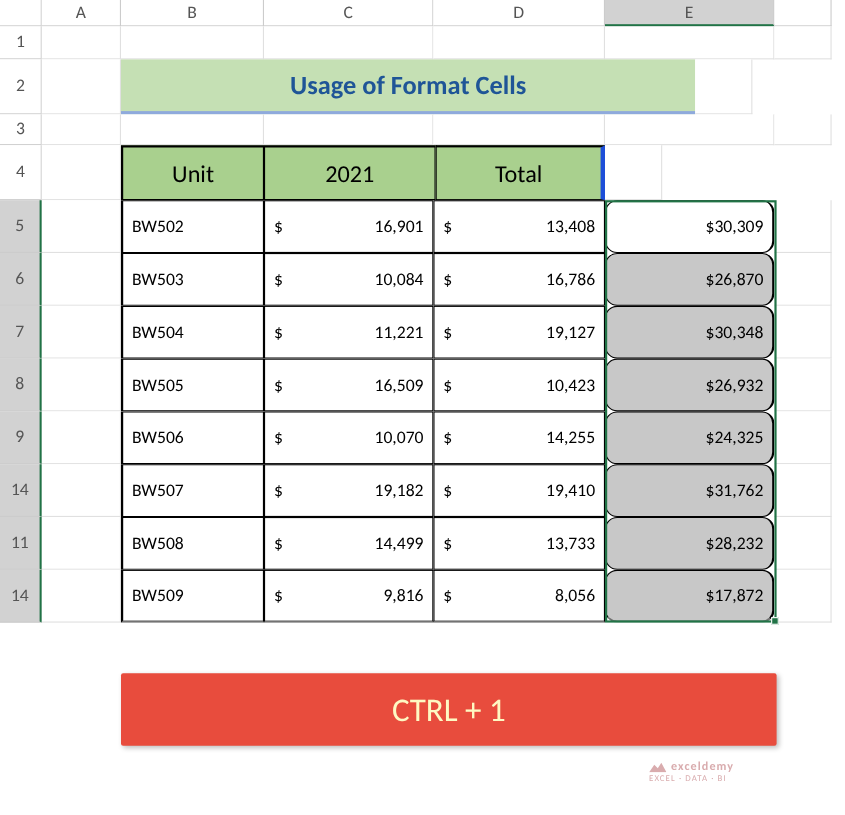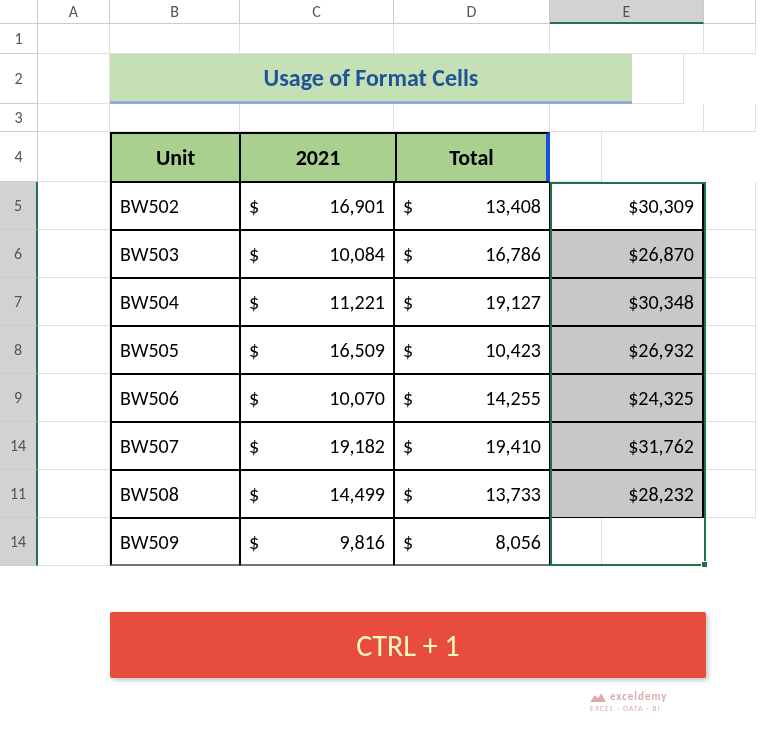--- a/index.html
+++ b/index.html
@@ -95,41 +95,41 @@
     color: #1f5597;
     border-bottom: 3px solid #8faadc;
   }
 
   .table-header {
     background: #a9d08e;
     border: 1px solid #000;
     display: flex;
     align-items: center;
     justify-content: center;
-    font-weight: bold;
+    font-weight: normal;
     font-size: 22px;
     color: #000;
   }
   .table-header.left { border-left: 2px solid #000; }
   .table-header.right { border-right: 4px solid #1d4ed8; }
   .table-header.top { border-top: 2px solid #000; }
 
   .data-cell {
     border: 1px solid #000;
-    font-size: 20px;
+    font-size: 16px;
     display: flex;
     align-items: center;
     padding: 16px 8px;
     background: #fff;
   }
   .data-cell.left { border-left: 2px solid #000; justify-content: flex-start; }
   .data-cell.right { border-right: 2px solid #000; }
   .data-cell.bot { border-bottom: 2px solid #737373; }
   .data-cell.money { justify-content: space-between; }
-  .data-cell.total { justify-content: flex-end; background: #c8c8c8; }
+  .data-cell.total { justify-content: flex-end; background: #c8c8c8; border-radius: 11px; }
   .data-cell.total.first { background: #fff; }
 
   .selection {
     position: absolute;
     border: 2px solid #217346;
     pointer-events: none;
     z-index: 5;
   }
   .sel-handle {
     position: absolute;
@@ -340,20 +340,21 @@
           <div class="cell cA rD"></div>
           <div class="rD cB data-cell left bot">BW509</div>
           <div class="rD cC data-cell money bot">
             <span>$</span>
             <span>9,816</span>
           </div>
           <div class="rD cD data-cell money bot">
             <span>$</span>
             <span>8,056</span>
           </div>
+          <div class="rD cE data-cell total right bot">$17,872</div>
           <div class="cell cF rD"></div>
         </div>
       </div>
 
   </div>
 
   <div class="selection" style="left:550px; top:182px; width:156px; height:384px;">
     <div class="sel-handle"></div>
   </div>
 

